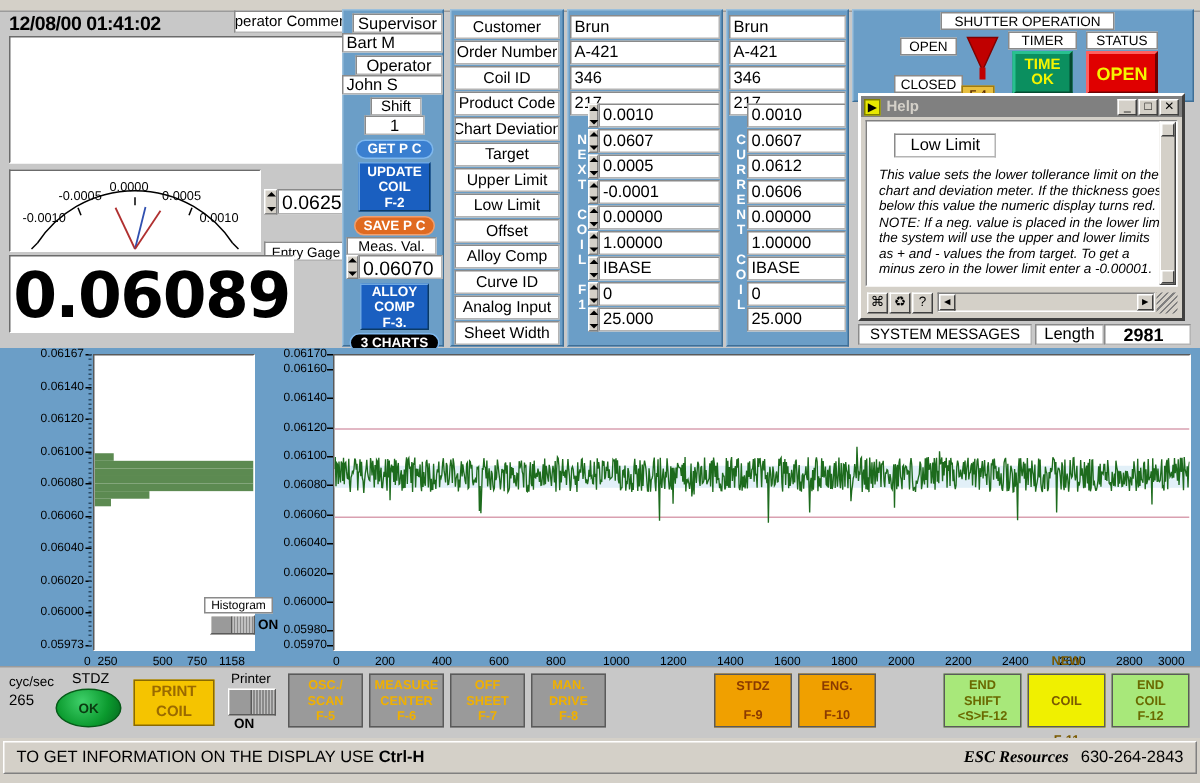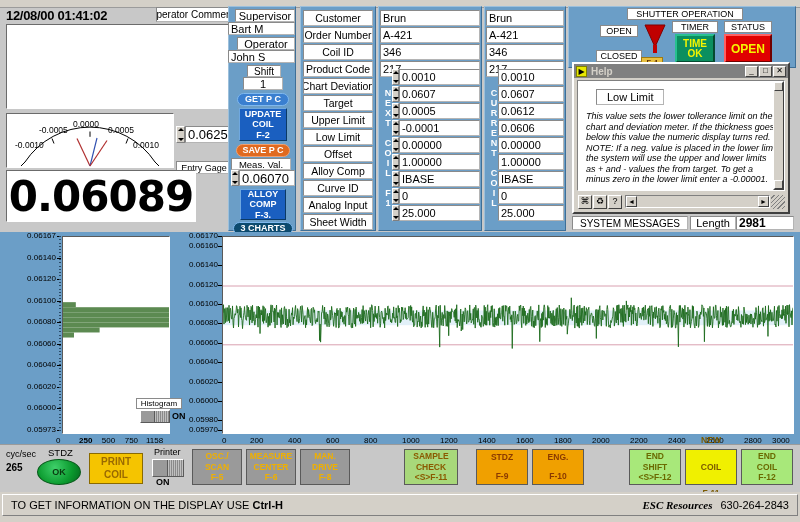--- a/index.html
+++ b/index.html
@@ -113,21 +113,21 @@
   #help-scroll { position:absolute; right:4px; top:17px; width:11px; bottom:22px;
                  background:#d4d0c8; border:1px solid #fff;
                  border-right-color:#404040; border-bottom-color:#404040;}
   #help-status { position:absolute; left:3px; right:3px; bottom:2px; height:17px;
                  display:flex; align-items:center; }
 
   
   #sysmsg-lbl { left:572px; top:216px; width:116px; height:14px; font-size:10px;}
   #len-lbl { left:690px; top:216px; width:46px; height:14px; font-size:11px;}
   #len-val { left:736px; top:216px; width:58px; height:14px; font-size:12px; font-weight:bold;
-             justify-content:flex-start; padding-left:2px;}
+             justify-content:flex-start; padding-left:12px;}
 
   
   #chartzone { left:0; top:232px; width:800px; height:212px; background:#6b9ec7; }
   .axislabel { position:absolute; font-size:8px; color:#000; text-align:right;
                white-space:nowrap; }
   .xlabel { position:absolute; font-size:8px; color:#000; white-space:nowrap; }
   .plotarea { position:absolute; background:#fff;
               border:1px solid #fff; border-top-color:#5a5a5a; border-left-color:#5a5a5a;}
 
   
@@ -215,21 +215,21 @@
       <i class="up"></i>
       <i class="dn"></i>
     </div>
   <div class="abs fld" style="left:10px;top:163px;width:56px;height:16px;font-size:13px;">0.06070</div>
 
   <div class="abs btn3d" style="left:11px;top:182px;width:46px;height:31px;background:#1a5fc0;">
     <span style="white-space:pre-line;text-align:center;">ALLOY COMP</span>
     <span>F-3.</span>
   </div>
 
-  <div class="abs pill" style="left:4px;top:215px;width:60px;height:13px;background:#0c4a6e;border:1px solid #7fb8ee;">3 CHARTS</div>
+  <div class="abs pill" style="left:4px;top:215px;width:60px;height:13px;background:#000000;border:1px solid #7fb8ee;">3 CHARTS</div>
 </div>
 
 <div id="param-panel" class="abs">
   <div id="param-rows" style="position:absolute;left:2px;top:3px;width:70px;">
       <div class="lbl" style="height:16px;margin-bottom:1px;font-size:10.5px;">Customer</div>
       <div class="lbl" style="height:16px;margin-bottom:1px;font-size:10.5px;">Order Number</div>
       <div class="lbl" style="height:16px;margin-bottom:1px;font-size:10.5px;">Coil ID</div>
       <div class="lbl" style="height:16px;margin-bottom:1px;font-size:10.5px;">Product Code</div>
       <div class="lbl" style="height:16px;margin-bottom:1px;font-size:10.5px;">Chart Deviation</div>
       <div class="lbl" style="height:16px;margin-bottom:1px;font-size:10.5px;">Target</div>
@@ -519,21 +519,21 @@
         <rect x="0" y="70.2164948453615" width="106" height="5.051546391752012" fill="#5c8a51"></rect>
         <rect x="0" y="75.26804123711351" width="106" height="5.051546391752012" fill="#5c8a51"></rect>
         <rect x="0" y="80.31958762886622" width="106" height="5.051546391752012" fill="#5c8a51"></rect>
         <rect x="0" y="85.37113402061892" width="106" height="5.051546391752012" fill="#5c8a51"></rect>
         <rect x="0" y="90.42268041237163" width="36.61485319516407" height="5.0515463917520265" fill="#5c8a51"></rect>
         <rect x="0" y="95.47422680412436" width="10.984455958549223" height="5.051546391751998" fill="#5c8a51"></rect>
       </svg>
   </div>
   <div id="hist-xaxis">
       <div class="xlabel" style="left:56px;top:204px;">0</div>
-      <div class="xlabel" style="left:79px;top:204px;font-weight:bold;">250</div>
+      <div class="xlabel" style="left:65px;top:204px;">250</div>
       <div class="xlabel" style="left:101.792px;top:204px;">500</div>
       <div class="xlabel" style="left:124.68799999999999px;top:204px;">750</div>
       <div class="xlabel" style="left:146px;top:204px;">1158</div>
     </div>
   <div class="abs" style="left:133px;top:401px;">
   </div>
 
   <div id="trend-yaxis">
       <div class="axislabel" style="left:174px;top:-1px;width:44px;">0.06170</div>
       <div style="position:absolute;left:218px;top:4px;width:4px;height:1px;background:#000;"></div>
@@ -590,21 +590,21 @@
 
 <div class="abs" style="left:136px;top:398px;width:46px;height:11px;background:#fff;border:1px solid #8a8a8a;font-size:8px;display:flex;align-items:center;justify-content:center;">Histogram</div>
 <div class="abs toggle" style="left:140px;top:410px;width:30px;height:13px;">
   <span class="knob"></span>
     <span class="slot"></span>
 </div>
 <div class="abs" style="left:172px;top:411px;font-size:9px;font-weight:bold;color:#000;">ON</div>
 
 <div id="bottom" class="abs">
   <div class="abs" style="left:6px;top:4px;font-size:9px;color:#000;">cyc/sec</div>
-  <div class="abs" style="left:6px;top:17px;font-size:10px;color:#000;font-weight:bold;">265</div>
+  <div class="abs" style="left:6px;top:17px;font-size:10px;color:#000;">265</div>
 
   <div class="abs" style="left:48px;top:2px;font-size:9.5px;color:#000;">STDZ</div>
   <div class="abs" style="left:37px;top:14px;width:44px;height:26px;border-radius:50%;background:radial-gradient(circle at 40% 32%, #3fd06a 0%, #0b9a2e 58%, #04661e 100%);border:1px solid #055a18;display:flex;align-items:center;justify-content:center;color:#0a3a10;font-size:9px;font-weight:bold;">OK</div>
 
   <div class="abs fkey" style="left:89px;top:8px;width:54px;height:31px;background:#f5c400;color:#9a6a00;border-color:#8a6a00;font-size:10px;white-space:pre-line;">PRINT COIL</div>
 
   <div class="abs" style="left:154px;top:2px;font-size:9px;color:#000;">Printer</div>
   <div class="abs toggle" style="left:152px;top:14px;width:32px;height:18px;">
     <span class="knob"></span>
       <span class="slot"></span>
@@ -616,30 +616,28 @@
         <span>OSC./</span>
         <span>SCAN</span>
         <span>F-5</span>
       </div>
       <div class="fkey" style="width:50px;height:36px;background:#9a9a9a;color:#f0b000;">
         <span>MEASURE</span>
         <span>CENTER</span>
         <span>F-6</span>
       </div>
       <div class="fkey" style="width:50px;height:36px;background:#9a9a9a;color:#f0b000;">
+        <span>OFF</span>
+        <span>SHEET</span>
+        <span>F-7</span>
+      </div>
+      <div class="fkey" style="width:50px;height:36px;background:#9a9a9a;color:#f0b000;">
         <span>MAN.</span>
         <span>DRIVE</span>
         <span>F-8</span>
-      </div>
-    </div>
-  <div id="fk-b" class="abs" style="left:404px;top:4px;display:flex;gap:4px;">
-      <div class="fkey" style="width:54px;height:36px;background:#a8d87a;color:#8a5a00;">
-        <span>SAMPLE</span>
-        <span>CHECK</span>
-        <span>&lt;S&gt;F-11</span>
       </div>
     </div>
   <div id="fk-c" class="abs" style="left:476px;top:4px;display:flex;gap:4px;">
       <div class="fkey" style="width:52px;height:36px;background:#f0a000;color:#8a3a00;">
         <span>STDZ</span>
         <span style="height:8px;"></span>
         <span>F-9</span>
       </div>
       <div class="fkey" style="width:52px;height:36px;background:#f0a000;color:#8a3a00;">
         <span>ENG.</span>

